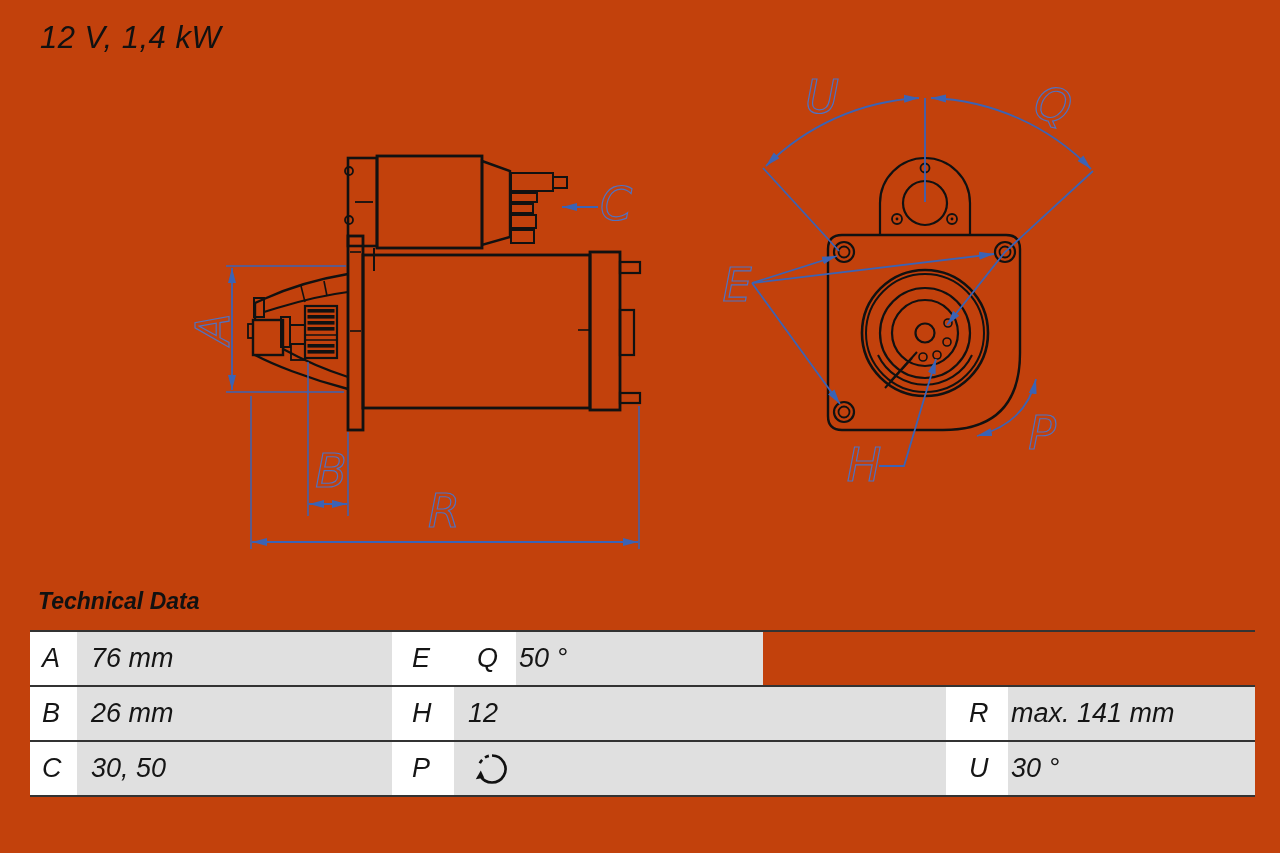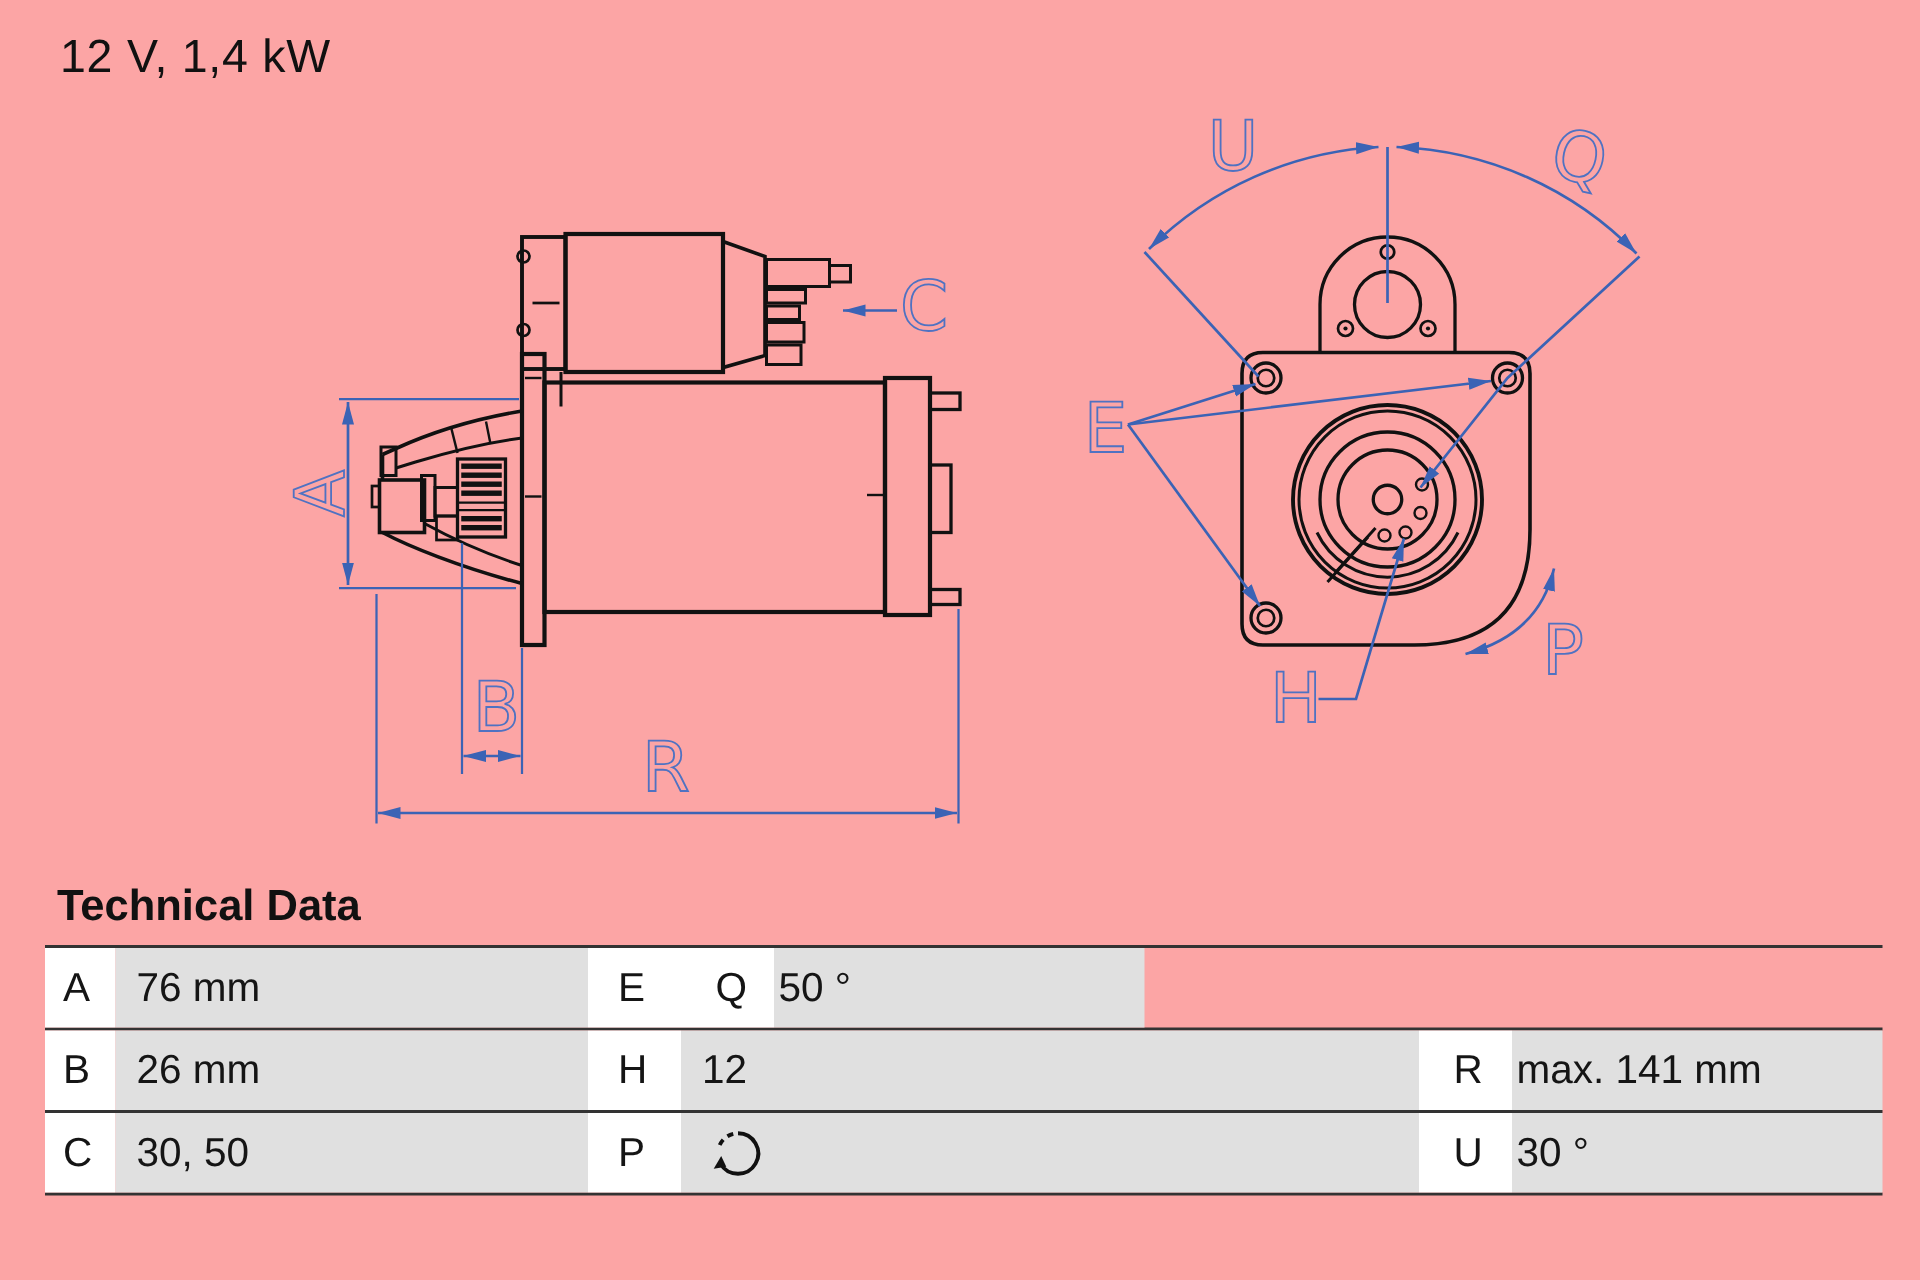--- a/index.html
+++ b/index.html
@@ -1,20 +1,20 @@
 <!DOCTYPE html>
 <html><head>
 <meta charset="utf-8">
 <style>
   html,body{margin:0;padding:0;background:#fff;}
-  #stage{position:relative;width:1280px;height:853px;background:#fca5a5;overflow:hidden;
-         font-family:"Liberation Sans",sans-serif;color:#111;}
+  #stage{position:relative;width:1280px;height:853px;background:#c2410c;overflow:hidden;
+         font-family:"Liberation Sans",sans-serif;color:#111;font-style:italic;}
   #main-title{position:absolute;left:40px;top:20px;font-size:31px;color:#111;letter-spacing:0.5px;}
   #diagram-svg{position:absolute;left:0;top:0;}
-  #table-heading{position:absolute;left:38px;top:588px;font-size:29px;font-weight:bold;color:#111;}
+  #table-heading{position:absolute;left:38px;top:588px;font-size:23px;font-weight:bold;color:#111;}
   .tech-table{position:absolute;left:30px;top:630px;width:1225px;border-bottom:2px solid #333;}
   .trow{display:flex;height:55px;border-top:2px solid #333;box-sizing:border-box;}
   .cell{display:flex;align-items:center;font-size:27px;color:#151515;box-sizing:border-box;}
   .key{background:#ffffff;}
   .val{background:#e0e0e0;}
   .k1{width:47px;padding-left:12px;}
   .v1{width:315px;padding-left:14px;}
   .k2{width:62px;padding-left:20px;}
   .v2{width:492px;padding-left:14px;}
   .k3{width:62px;padding-left:23px;}

